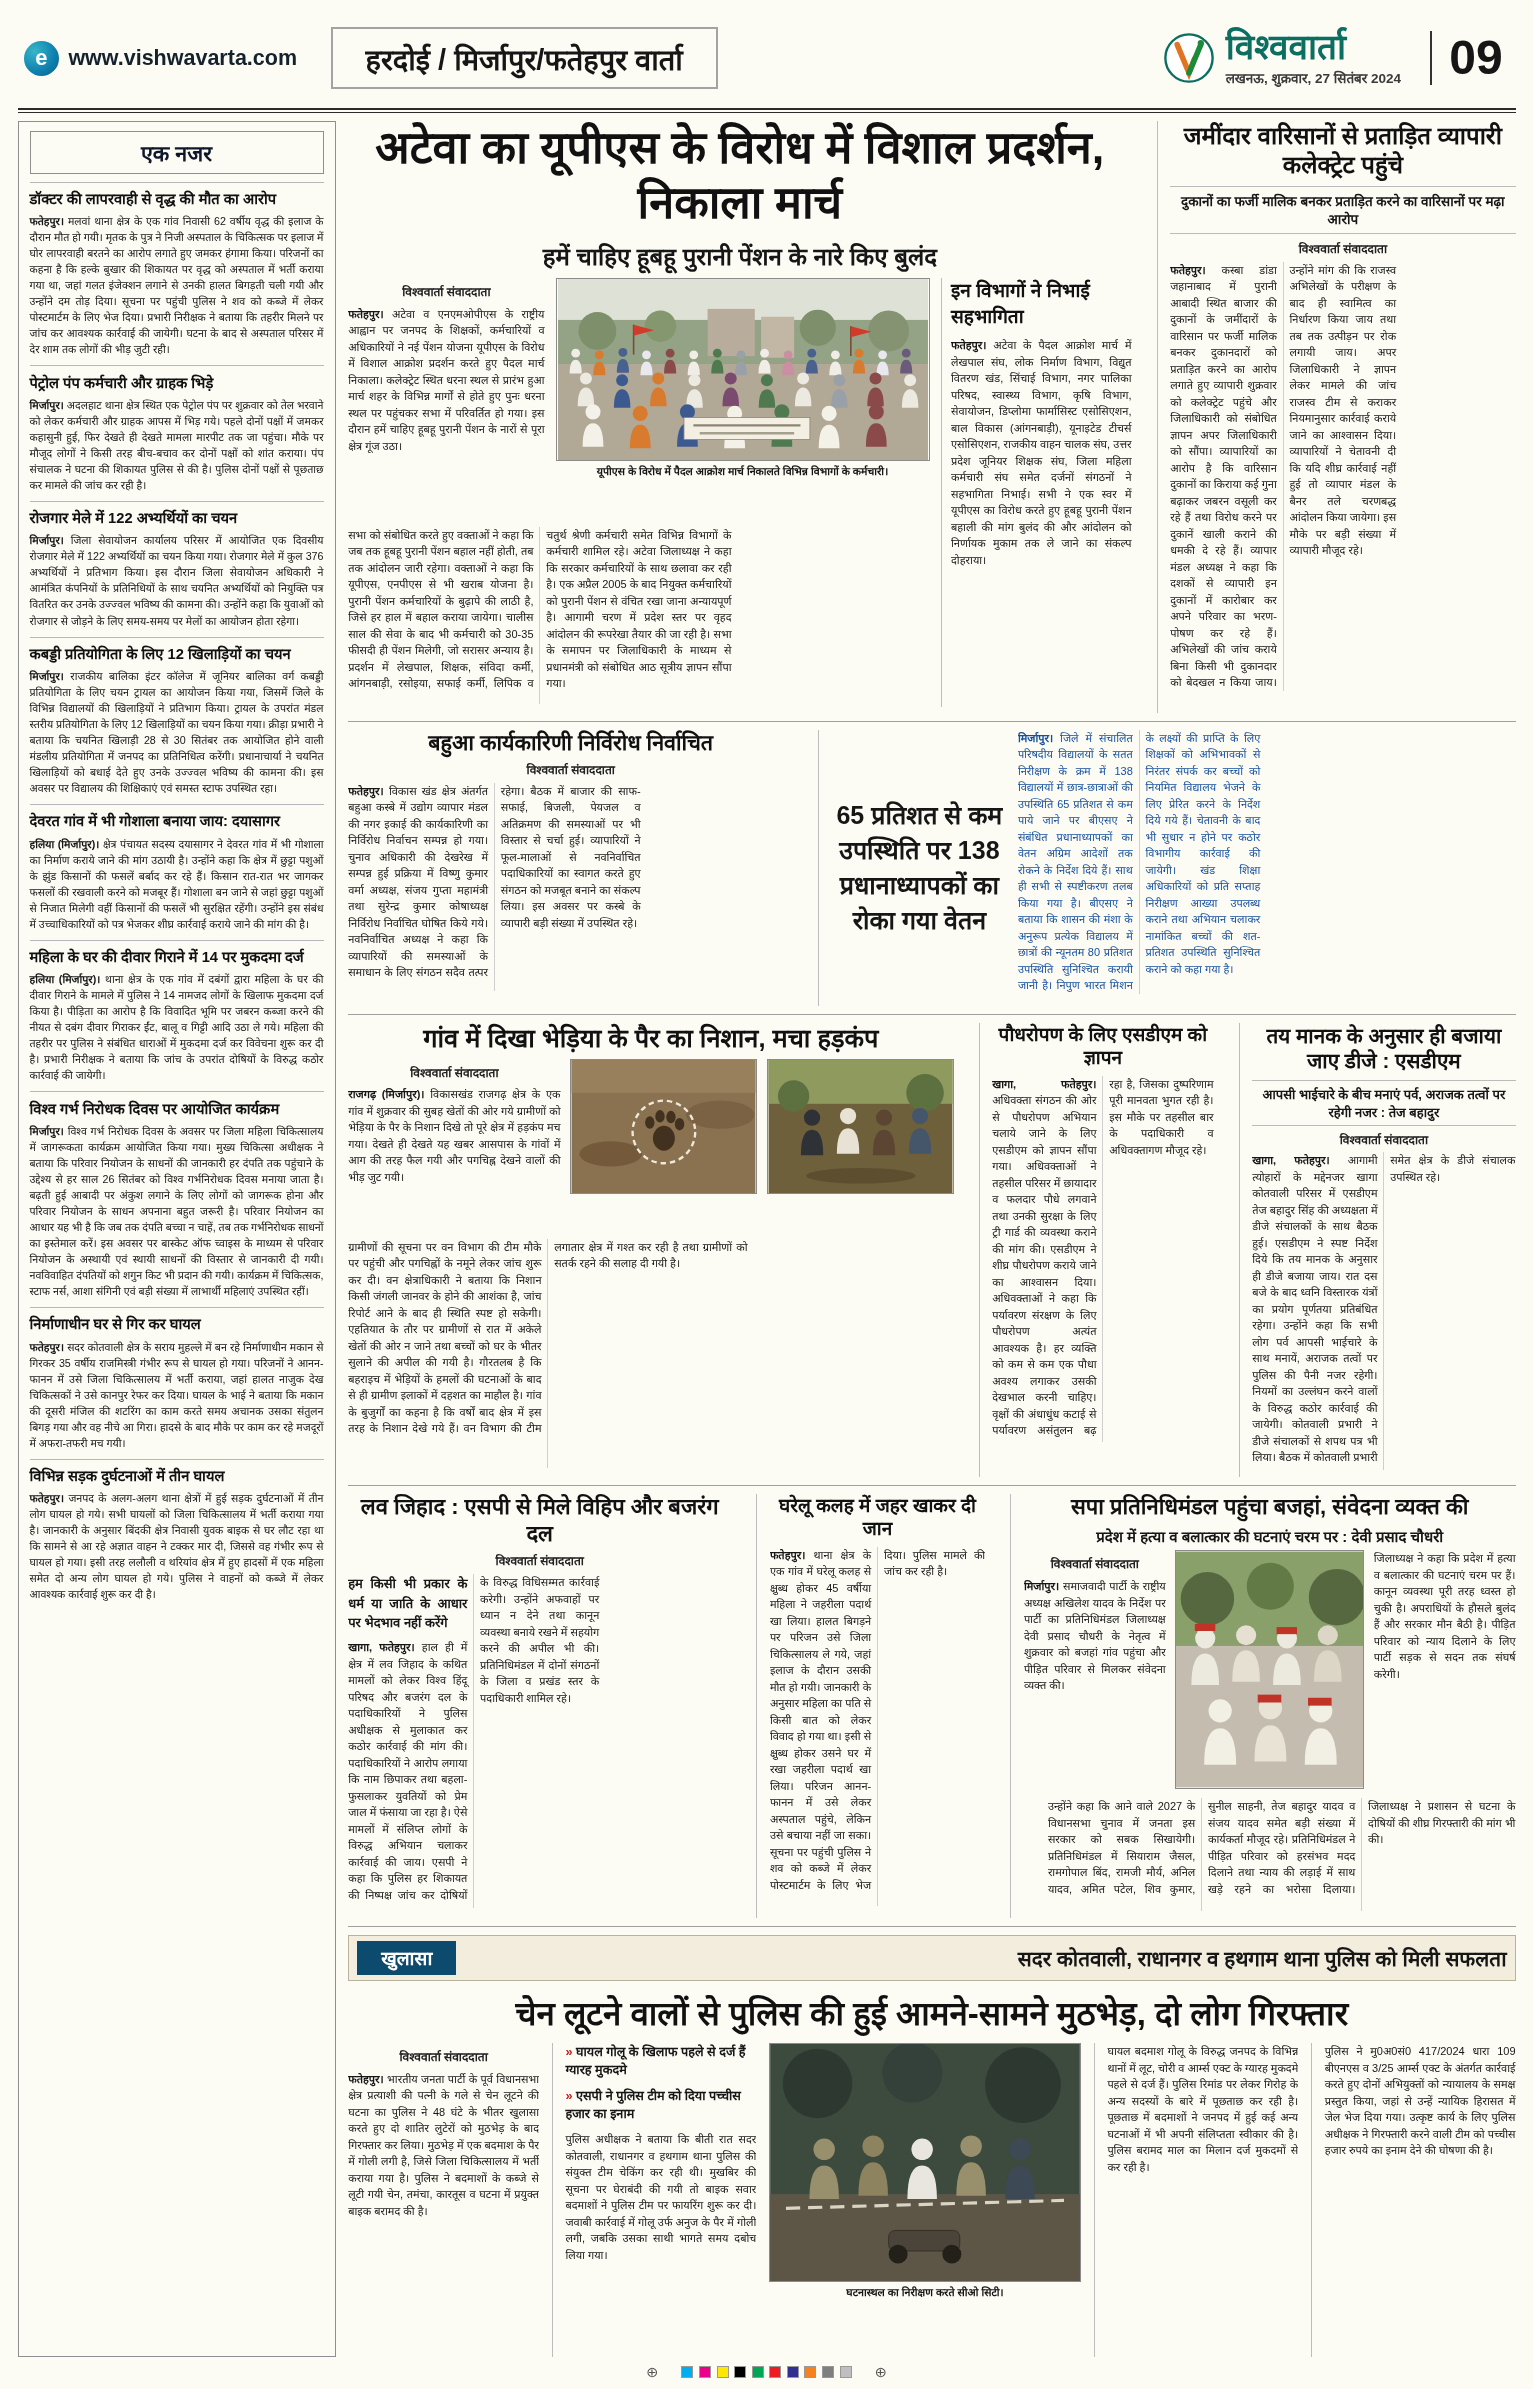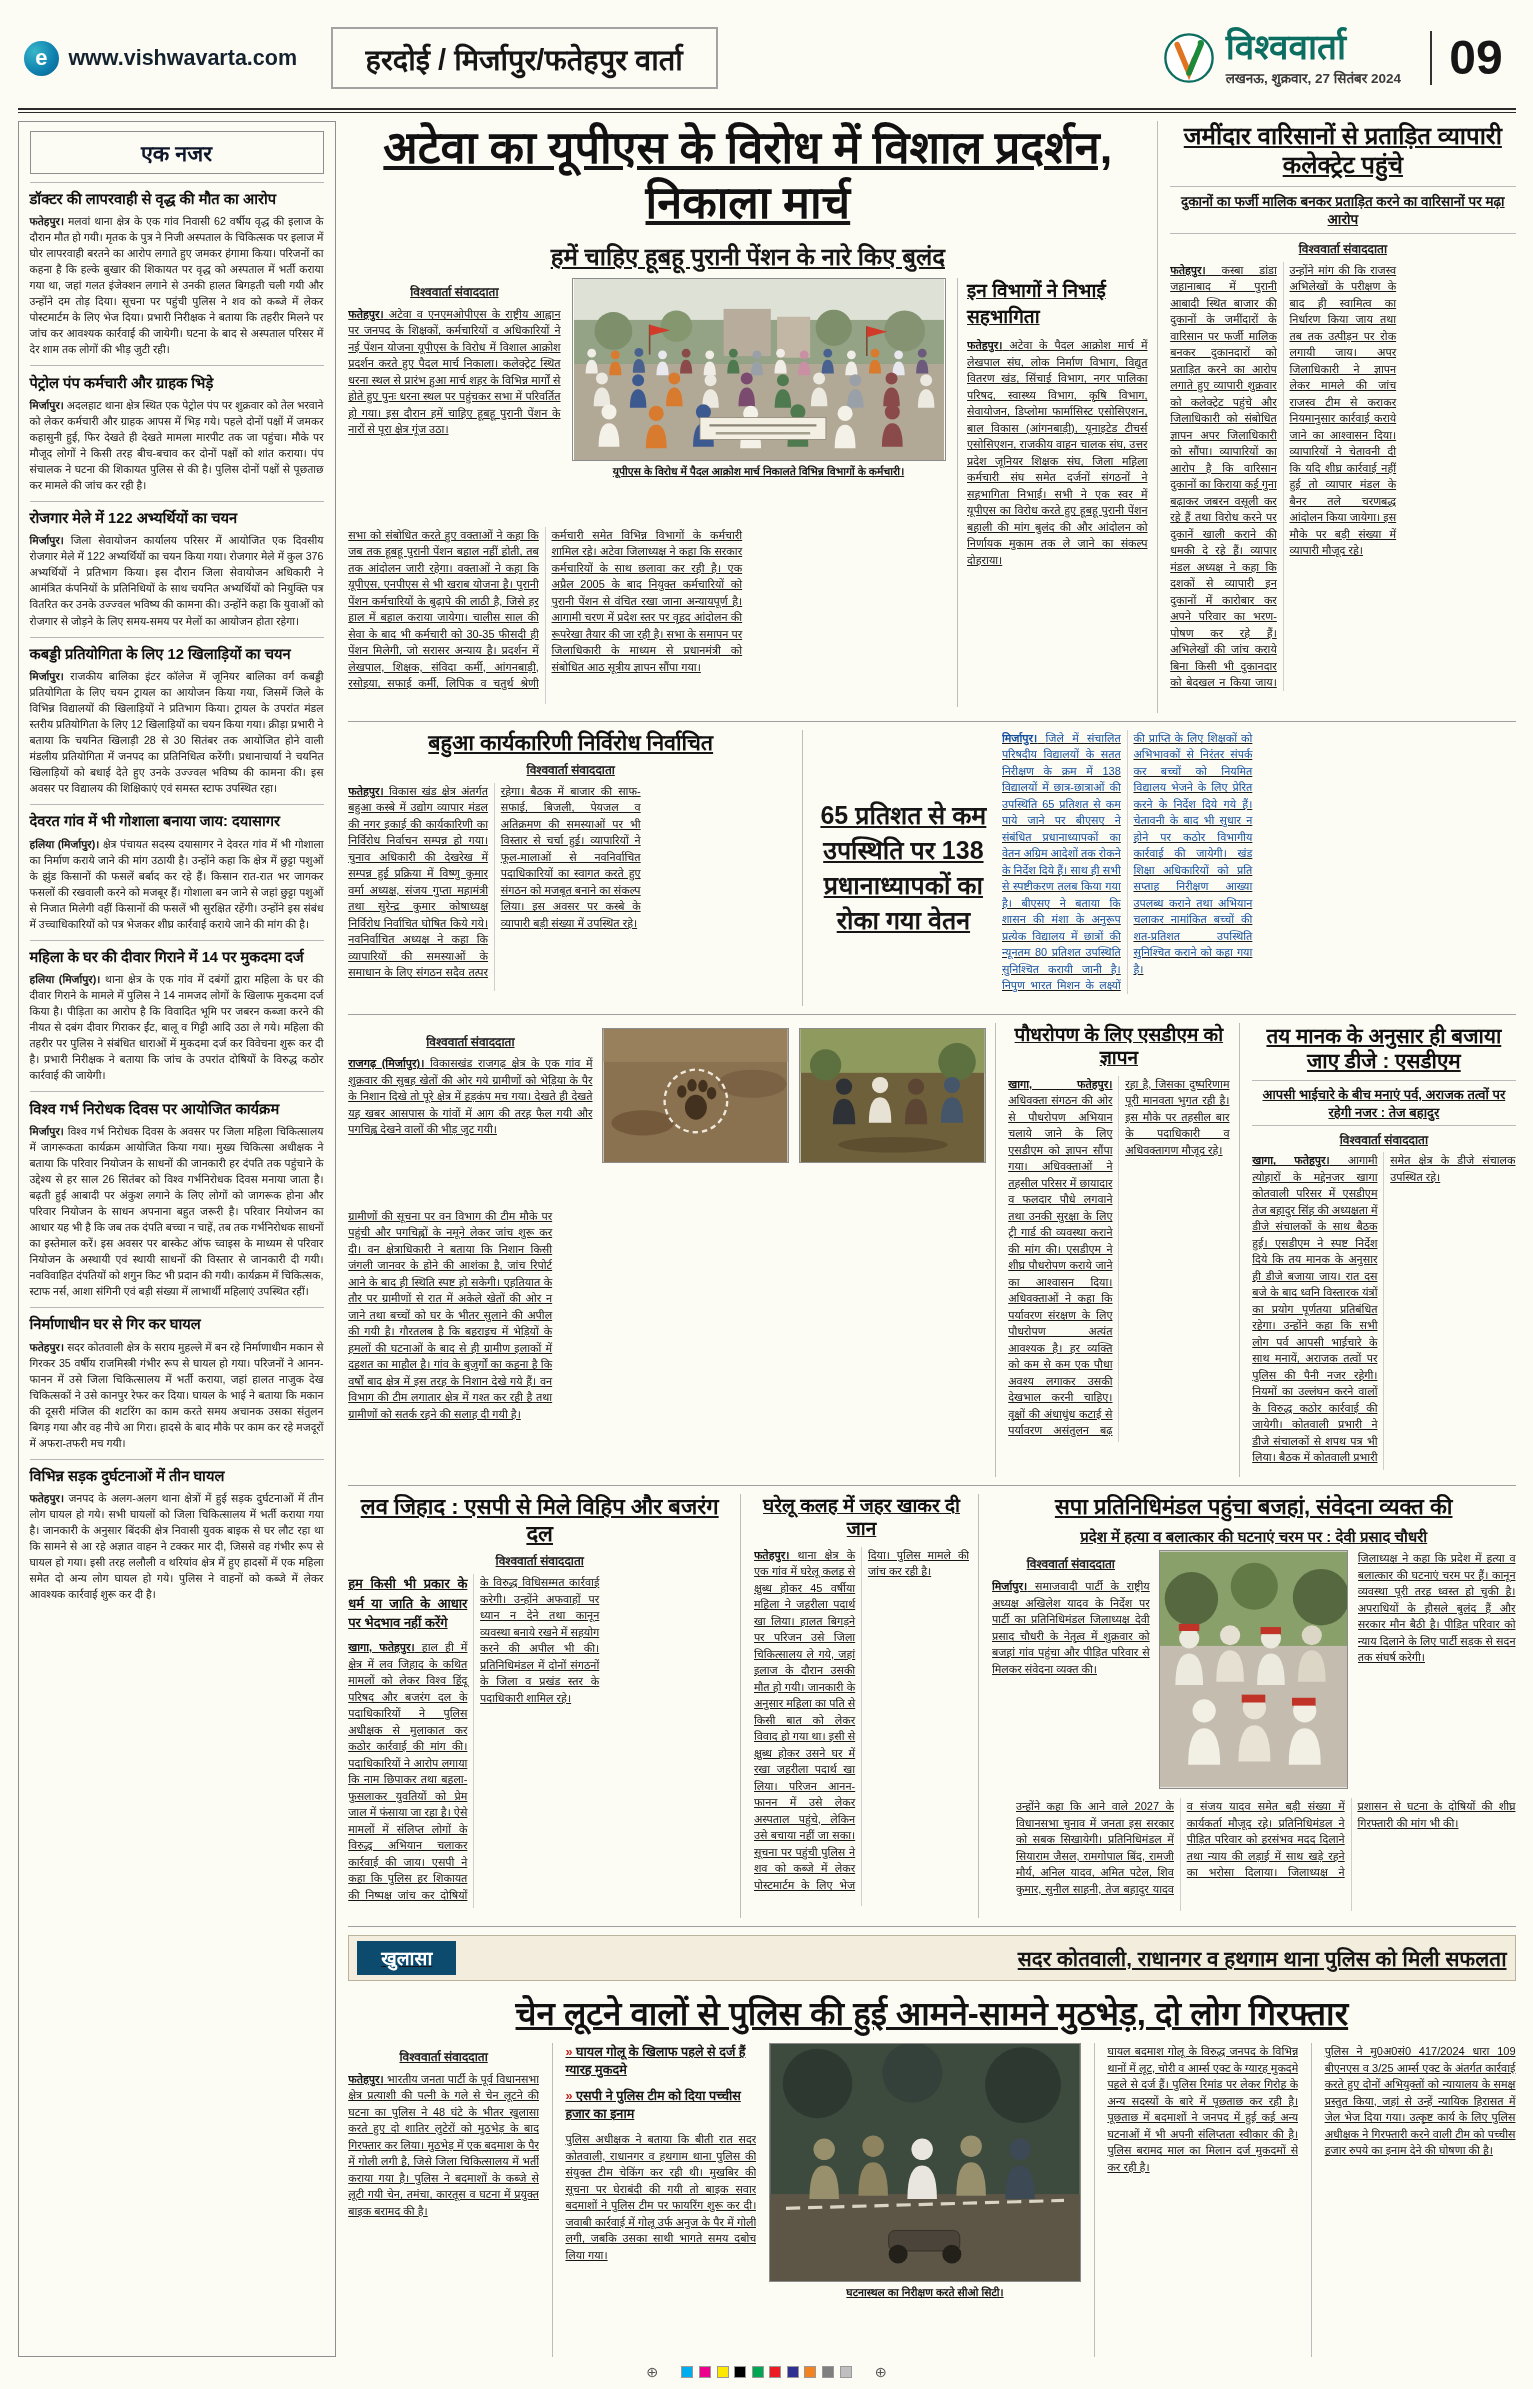--- a/index.html
+++ b/index.html
@@ -28,21 +28,21 @@
   
   .content { flex:1; min-height:0; display:flex; gap:12.7px; }
   .rail { flex:0 0 318px; border:1.2px solid #8f8f8f; padding:9.5px 11px; overflow:hidden; }
   .rail-title { border:1.2px solid #8f8f8f; text-align:center; font-size:21.5px; font-weight:800; color:#0f172a; padding:5.6px 3.2px; margin-bottom:8px; }
   .brief { border-top:0.8px solid #b7b7b7; padding:7.2px 0 8px; }
   .brief:first-of-type { border-top:none; }
   .brief h3 { font-size:14.7px; font-weight:800; line-height:1.3; margin-bottom:4px; }
   .brief p { font-size:10.7px; line-height:1.5; text-align:justify; }
 
   .main { flex:1; min-width:0; display:flex; flex-direction:column; }
-  .row { display:flex; gap:9px;text-decoration:underline; }
+  .row { display:flex; gap:25px; }
   .row + .row { border-top:1.2px solid #9f9f9f; margin-top:8px; padding-top:8px; }
   .row-a { height:592px; }
   .row-b { height:285px; }
   .row-c { height:463px; }
   .row-d { height:433px; }
   .row-e { flex:1; min-height:0; }
   .vsep { border-left:0.8px solid #bdbdbd; padding-left:12.7px; }
 
   
   h1,h2,h3 { color:#111; }
@@ -319,20 +319,21 @@
         <article class="attendance vsep">
           <div class="att-title">65 प्रतिशत से कम उपस्थिति पर 138 प्रधानाध्यापकों का रोका गया वेतन</div>
           <div class="att-body body-text mc c4">
             <p><b class="dl">मिर्जापुर।</b><span>जिले में संचालित परिषदीय विद्यालयों के सतत निरीक्षण के क्रम में 138 विद्यालयों में छात्र-छात्राओं की उपस्थिति 65 प्रतिशत से कम पाये जाने पर बीएसए ने संबंधित प्रधानाध्यापकों का वेतन अग्रिम आदेशों तक रोकने के निर्देश दिये हैं। साथ ही सभी से स्पष्टीकरण तलब किया गया है। बीएसए ने बताया कि शासन की मंशा के अनुरूप प्रत्येक विद्यालय में छात्रों की न्यूनतम 80 प्रतिशत उपस्थिति सुनिश्चित करायी जानी है। निपुण भारत मिशन के लक्ष्यों की प्राप्ति के लिए शिक्षकों को अभिभावकों से निरंतर संपर्क कर बच्चों को नियमित विद्यालय भेजने के लिए प्रेरित करने के निर्देश दिये गये हैं। चेतावनी के बाद भी सुधार न होने पर कठोर विभागीय कार्रवाई की जायेगी। खंड शिक्षा अधिकारियों को प्रति सप्ताह निरीक्षण आख्या उपलब्ध कराने तथा अभियान चलाकर नामांकित बच्चों की शत-प्रतिशत उपस्थिति सुनिश्चित कराने को कहा गया है।</span></p>
           </div>
         </article>
       </section>
 
       <section class="row row-c">
         <article class="bhediya">
+          <h2 class="headline">गांव में दिखा भेड़िया के पैर का निशान, मचा हड़कंप</h2>
           <div class="bh-top">
             <div class="bh-col1 body-text">
               <div class="byline">विश्ववार्ता संवाददाता</div>
               <p><b class="dl">राजगढ़ (मिर्जापुर)।</b><span>विकासखंड राजगढ़ क्षेत्र के एक गांव में शुक्रवार की सुबह खेतों की ओर गये ग्रामीणों को भेड़िया के पैर के निशान दिखे तो पूरे क्षेत्र में हड़कंप मच गया। देखते ही देखते यह खबर आसपास के गांवों में आग की तरह फैल गयी और पगचिह्न देखने वालों की भीड़ जुट गयी।</span></p>
             </div>
             <figure class="bh-photo">
               <svg viewBox="0 0 235 170" width="187" height="135">
                 <rect width="235" height="170" fill="#8a7150"></rect>
                 <rect width="235" height="42" fill="#99805d"></rect>
                 <ellipse cx="50" cy="120" rx="40" ry="16" fill="#74593b"></ellipse>

